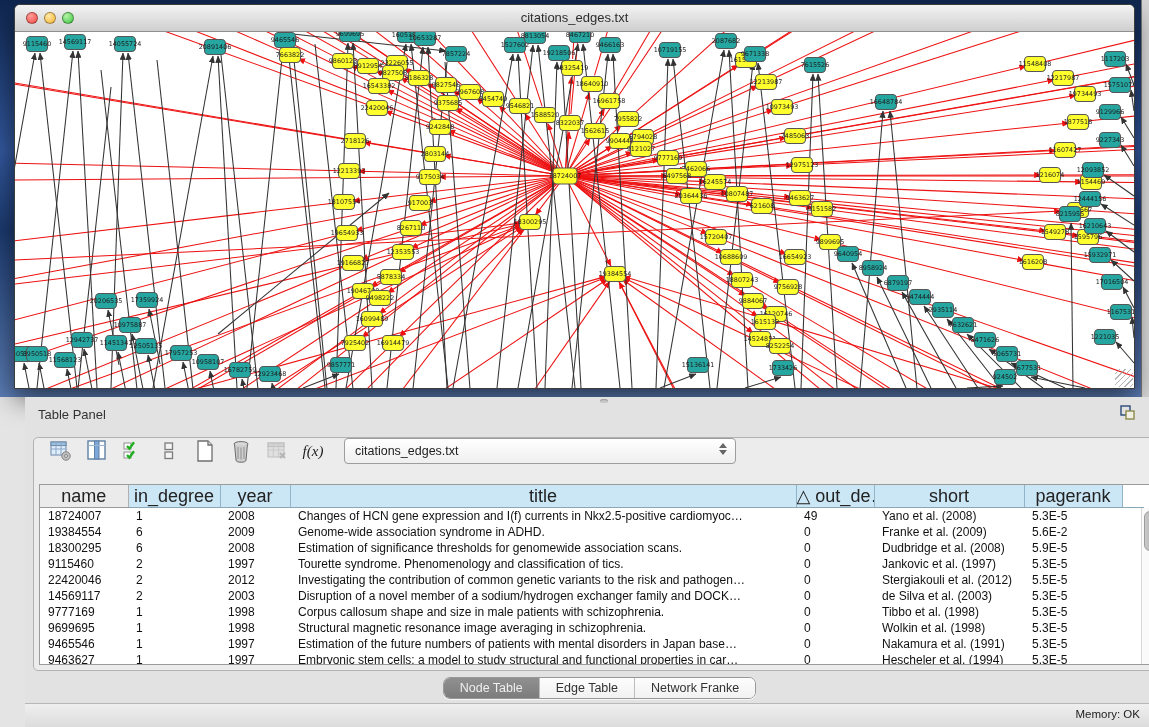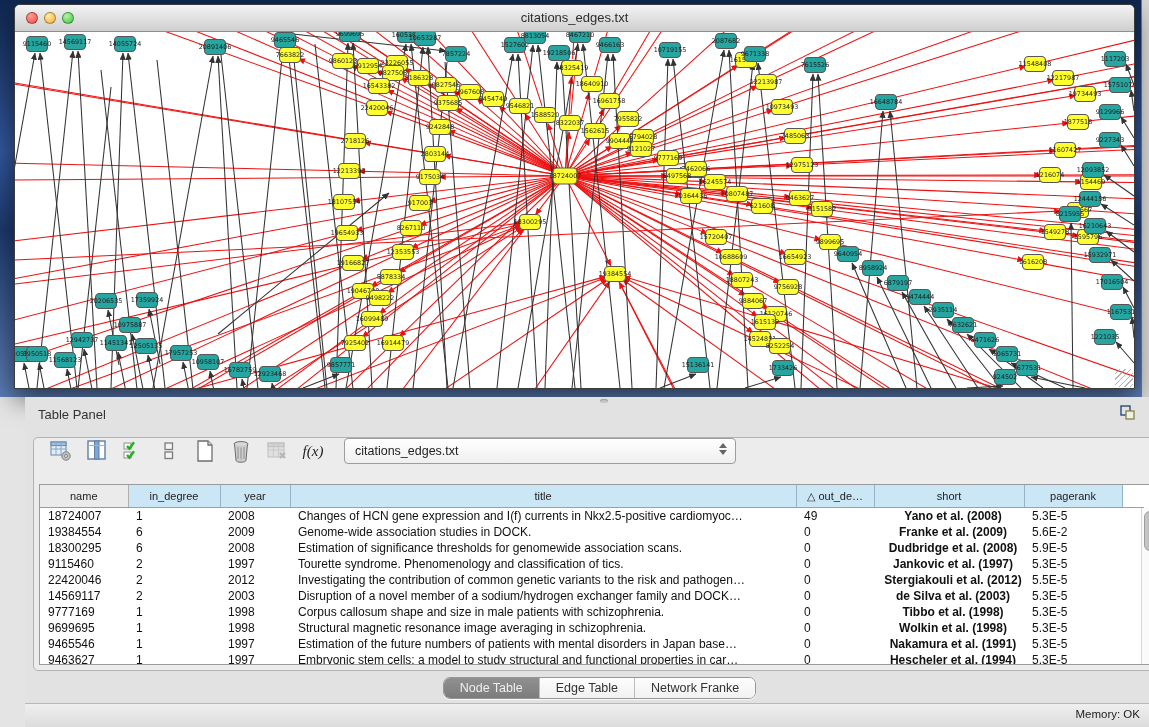--- a/index.html
+++ b/index.html
@@ -39,26 +39,26 @@
   .selectbox{position:relative;margin-left:8px;width:390px;height:24px;border:1px solid #9d9d9d;border-radius:4px;
     background:linear-gradient(180deg,#ffffff,#efefef);box-shadow:inset 0 1px 0 #fff;display:flex;align-items:center;}
   .selectbox .val{margin-left:10px;font-size:12.5px;color:#222;}
   .sel-arrows{position:absolute;right:8px;top:4px;display:flex;flex-direction:column;gap:2px;}
   .sel-arrows i{display:block;width:0;height:0;border-left:4px solid transparent;border-right:4px solid transparent;}
   .sel-arrows .up{border-bottom:5px solid #666;}
   .sel-arrows .dn{border-top:5px solid #666;}
 
   .tablewrap{position:absolute;left:5px;top:46px;right:5px;bottom:5px;background:#fff;border:1px solid #9b9b9b;overflow:hidden;}
   table.grid{border-collapse:collapse;table-layout:fixed;width:1104px;}
-  table.grid th{height:22px;font-size:11px;font-weight:normal;color:#222;text-align:center;
+  table.grid th{height:22px;font-size:18px;font-weight:normal;color:#222;text-align:center;
     background:#cbe6f5;border-right:1px solid #93b4c6;border-bottom:1px solid #8aa7b8;padding:0;overflow:hidden;white-space:nowrap;}
   table.grid th.namecol{background:#ebebeb;border-right:1px solid #b0b0b0;border-bottom:1px solid #9a9a9a;}
   table.grid th.filler{background:#fff;border-right:none;border-bottom:1px solid #8aa7b8;}
   table.grid td{height:16px;font-size:12px;color:#111;padding:0 0 0 8px;white-space:nowrap;overflow:hidden;text-overflow:ellipsis;}
-  td.c2{padding-left:18px;} td.c3{padding-left:22px;} td.c5{text-align:center;padding-left:0;font-weight:bold;} td.c6{padding-left:14px;}
+  td.c2{padding-left:18px;} td.c3{padding-left:22px;} td.c5{padding-left:0;} td.c6{padding-left:14px;}
   .vscroll{position:absolute;right:0;top:23px;bottom:0;width:16px;background:#fafafa;border-left:1px solid #d9d9d9;}
   .vthumb{position:absolute;left:2px;top:3px;width:11px;height:38px;border-radius:6px;background:linear-gradient(90deg,#c9c9c9,#ababab);border:1px solid #9b9b9b;}
 
   .tabsrow{position:absolute;left:0;right:0;top:278px;height:26px;display:flex;justify-content:center;align-items:center;}
   .segwrap{display:inline-flex;border:1px solid #989898;border-radius:7px;overflow:hidden;background:#fff;box-shadow:0 1px 0 rgba(255,255,255,.7);}
   .seg{padding:3px 16px;font-size:12.5px;color:#333;background:linear-gradient(180deg,#fdfdfd,#f1f1f1);border-left:1px solid #bdbdbd;cursor:default;}
   .seg:first-child{border-left:none;}
   .seg.active{background:linear-gradient(180deg,#909090,#7c7c7c);color:#efefef;}
 
   .statusbar{position:absolute;left:0;right:0;bottom:0;height:23px;background:linear-gradient(180deg,#efefef,#dcdcdc);
@@ -1009,21 +1009,21 @@
               <td class="c3">Changes of HCN gene expression and I(f) currents in Nkx2.5-positive cardiomyoc…</td>
               <td class="c4">49</td>
               <td class="c5">Yano et al. (2008)</td>
               <td class="c6">5.3E-5</td>
               <td></td>
             </tr>
             <tr>
               <td class="c0">19384554</td>
               <td class="c1">6</td>
               <td class="c2">2009</td>
-              <td class="c3">Genome-wide association studies in DOCK.</td>
+              <td class="c3">Genome-wide association syndrome in ADHD.</td>
               <td class="c4">0</td>
               <td class="c5">Franke et al. (2009)</td>
               <td class="c6">5.6E-2</td>
               <td></td>
             </tr>
             <tr>
               <td class="c0">18300295</td>
               <td class="c1">6</td>
               <td class="c2">2008</td>
               <td class="c3">Estimation of significance thresholds for genomewide association scans.</td>

